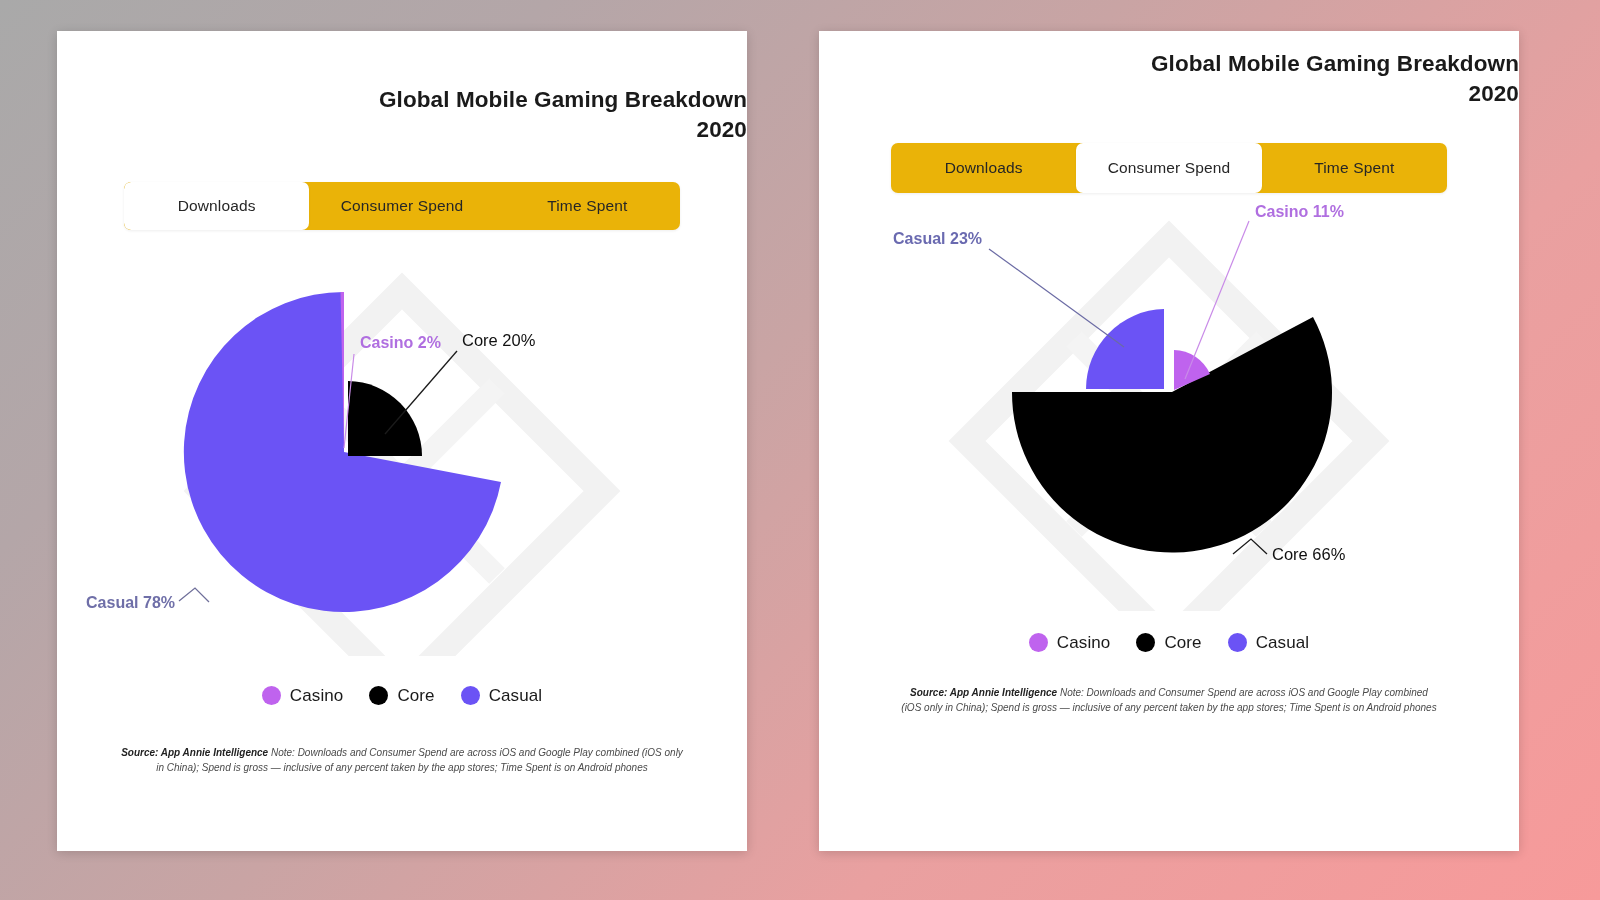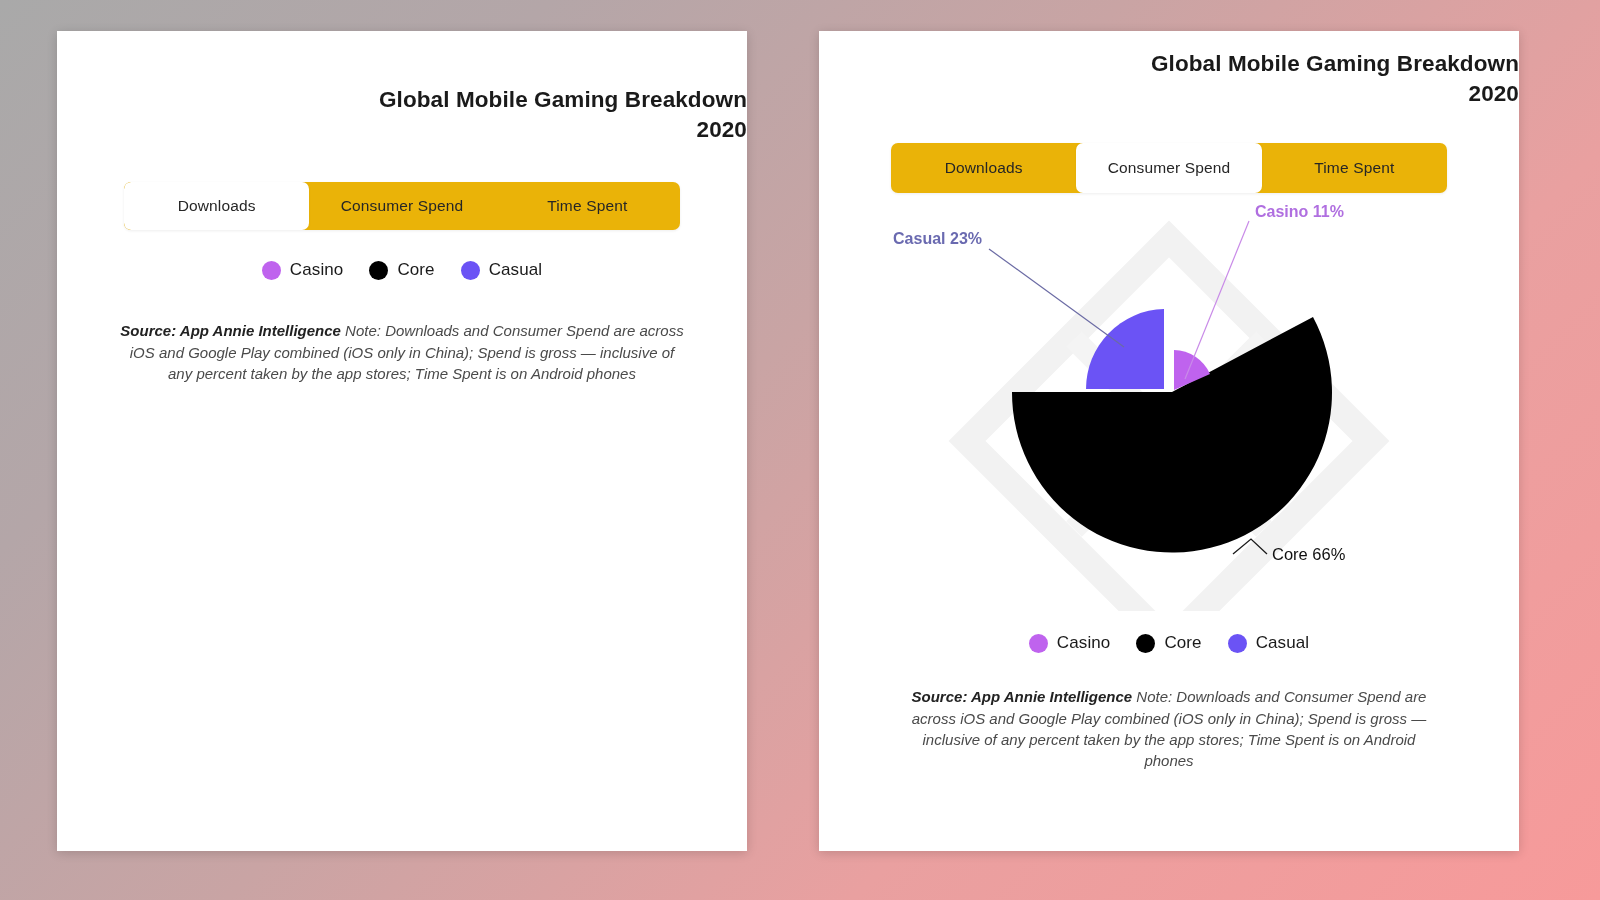--- a/index.html
+++ b/index.html
@@ -95,38 +95,38 @@
     display: flex;
     justify-content: center;
     align-items: center;
     gap: 26px;
   }
   .card-left  .legend { margin-top: 30px; }
   .card-right .legend { margin-top: 22px; }
 
   .legend-item {
     display: flex;
-    align-items: flex-end;
+    align-items: flex-start;
     gap: 9px;
   }
   .legend-swatch {
     width: 19px;
     height: 19px;
     border-radius: 50%;
     display: block;
   }
   .legend-label {
     font-size: 17px;
     color: #1a1a1a;
     letter-spacing: 0.1px;
   }
 
   
   .source-note {
-    font-size: 15px;
+    font-size: 10px;
     font-style: italic;
     color: #4a4a4a;
     line-height: 1.42;
     text-align: center;
   }
   .card-left  .source-note { margin: 40px 60px 0 60px; }
   .card-right .source-note { margin: 33px 82px 0 82px; }
   .source-note b { font-weight: 700; color: #222; font-style: italic; }
 </style>
 </head>
@@ -138,20 +138,57 @@
 
     <div class="chart-title">Global Mobile Gaming Breakdown
 2020</div>
 
     <div class="tabs">
       <button class="tab active">Downloads</button>
       <button class="tab">Consumer Spend</button>
       <button class="tab">Time Spent</button>
     </div>
 
+    <div class="plot">
+      <svg viewBox="0 0 690 420" preserveAspectRatio="xMidYMid meet">
+
+        <g opacity="1">
+          <path d="M345 55 L545 255 L345 455 L145 255 Z" fill="none" stroke="#f2f2f2" stroke-width="26"></path>
+          <path d="M250 150 L345 245 L250 340" fill="none" stroke="#f4f4f4" stroke-width="22"></path>
+          <path d="M440 150 L345 245 L440 340" fill="none" stroke="#f4f4f4" stroke-width="22"></path>
+        </g>
+
+        <path fill="#6b53f5" d="M 287 216
+                 L 287 56
+                 A 160 160 0 1 0 444 246
+                 L 287 216 Z" transform="translate(0,0)"></path>
+
+        <path fill="#000000" d="M 291 220
+                 L 291 145
+                 A 75 75 0 0 1 365 220
+                 Z"></path>
+
+        <path fill="#bf63ee" d="M 287 216 L 283.5 56 L 287 56 Z"></path>
+
+        <g>
+          <path d="M 287 212 L 297 118" fill="none" stroke="#c98be8" stroke-width="1.2"></path>
+          <text x="303" y="112" font-family="Liberation Sans, sans-serif" font-size="16" font-weight="600" fill="#b06fe0">Casino 2%</text>
+        </g>
+
+        <g>
+          <path d="M 328 198 L 400 115" fill="none" stroke="#1b1b1b" stroke-width="1.3"></path>
+          <text x="405" y="110" font-family="Liberation Sans, sans-serif" font-size="16.5" fill="#111111">Core 20%</text>
+        </g>
+
+        <g>
+          <path d="M 122 365 L 138 352 L 152 366" fill="none" stroke="#6f6f9a" stroke-width="1.3"></path>
+          <text x="118" y="372" text-anchor="end" font-family="Liberation Sans, sans-serif" font-size="16" font-weight="600" fill="#6f6fa8">Casual 78%</text>
+        </g>
+      </svg>
+    </div>
 
     <div class="legend">
       <div class="legend-item">
         <span class="legend-swatch" style="background:#bf63ee"></span>
         <span class="legend-label">Casino</span>
       </div>
       <div class="legend-item">
         <span class="legend-swatch" style="background:#000000"></span>
         <span class="legend-label">Core</span>
       </div>

